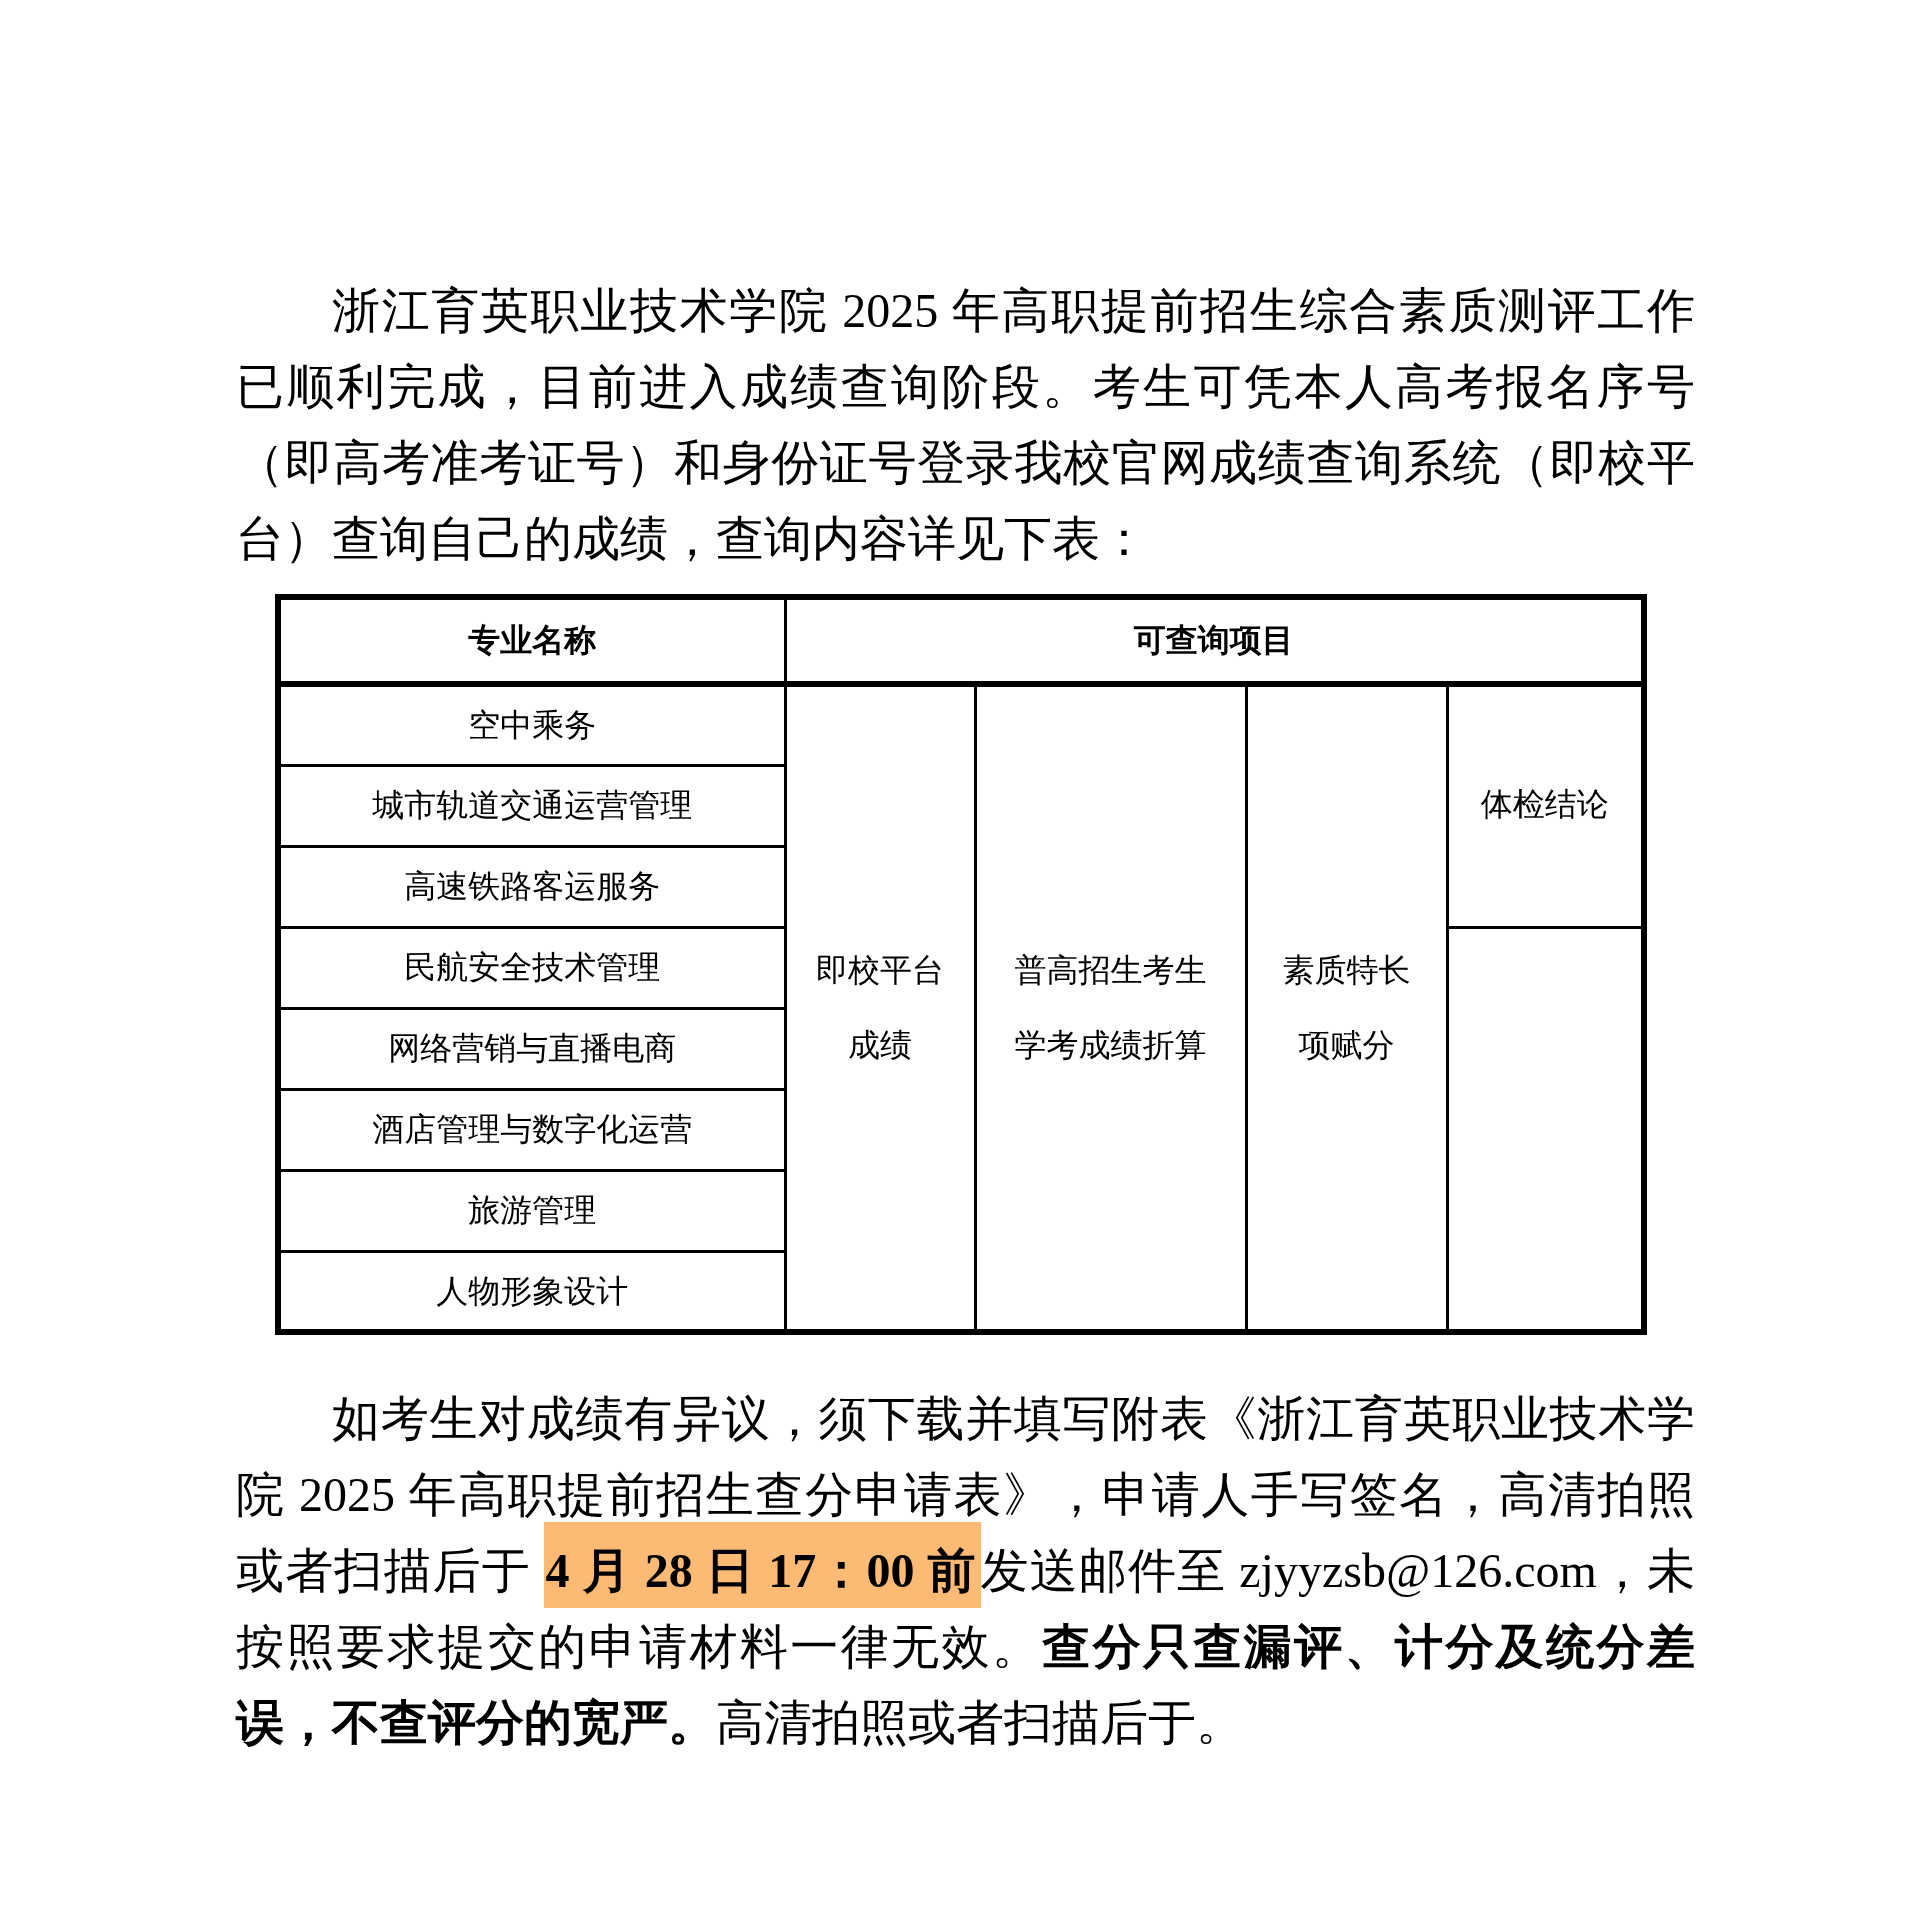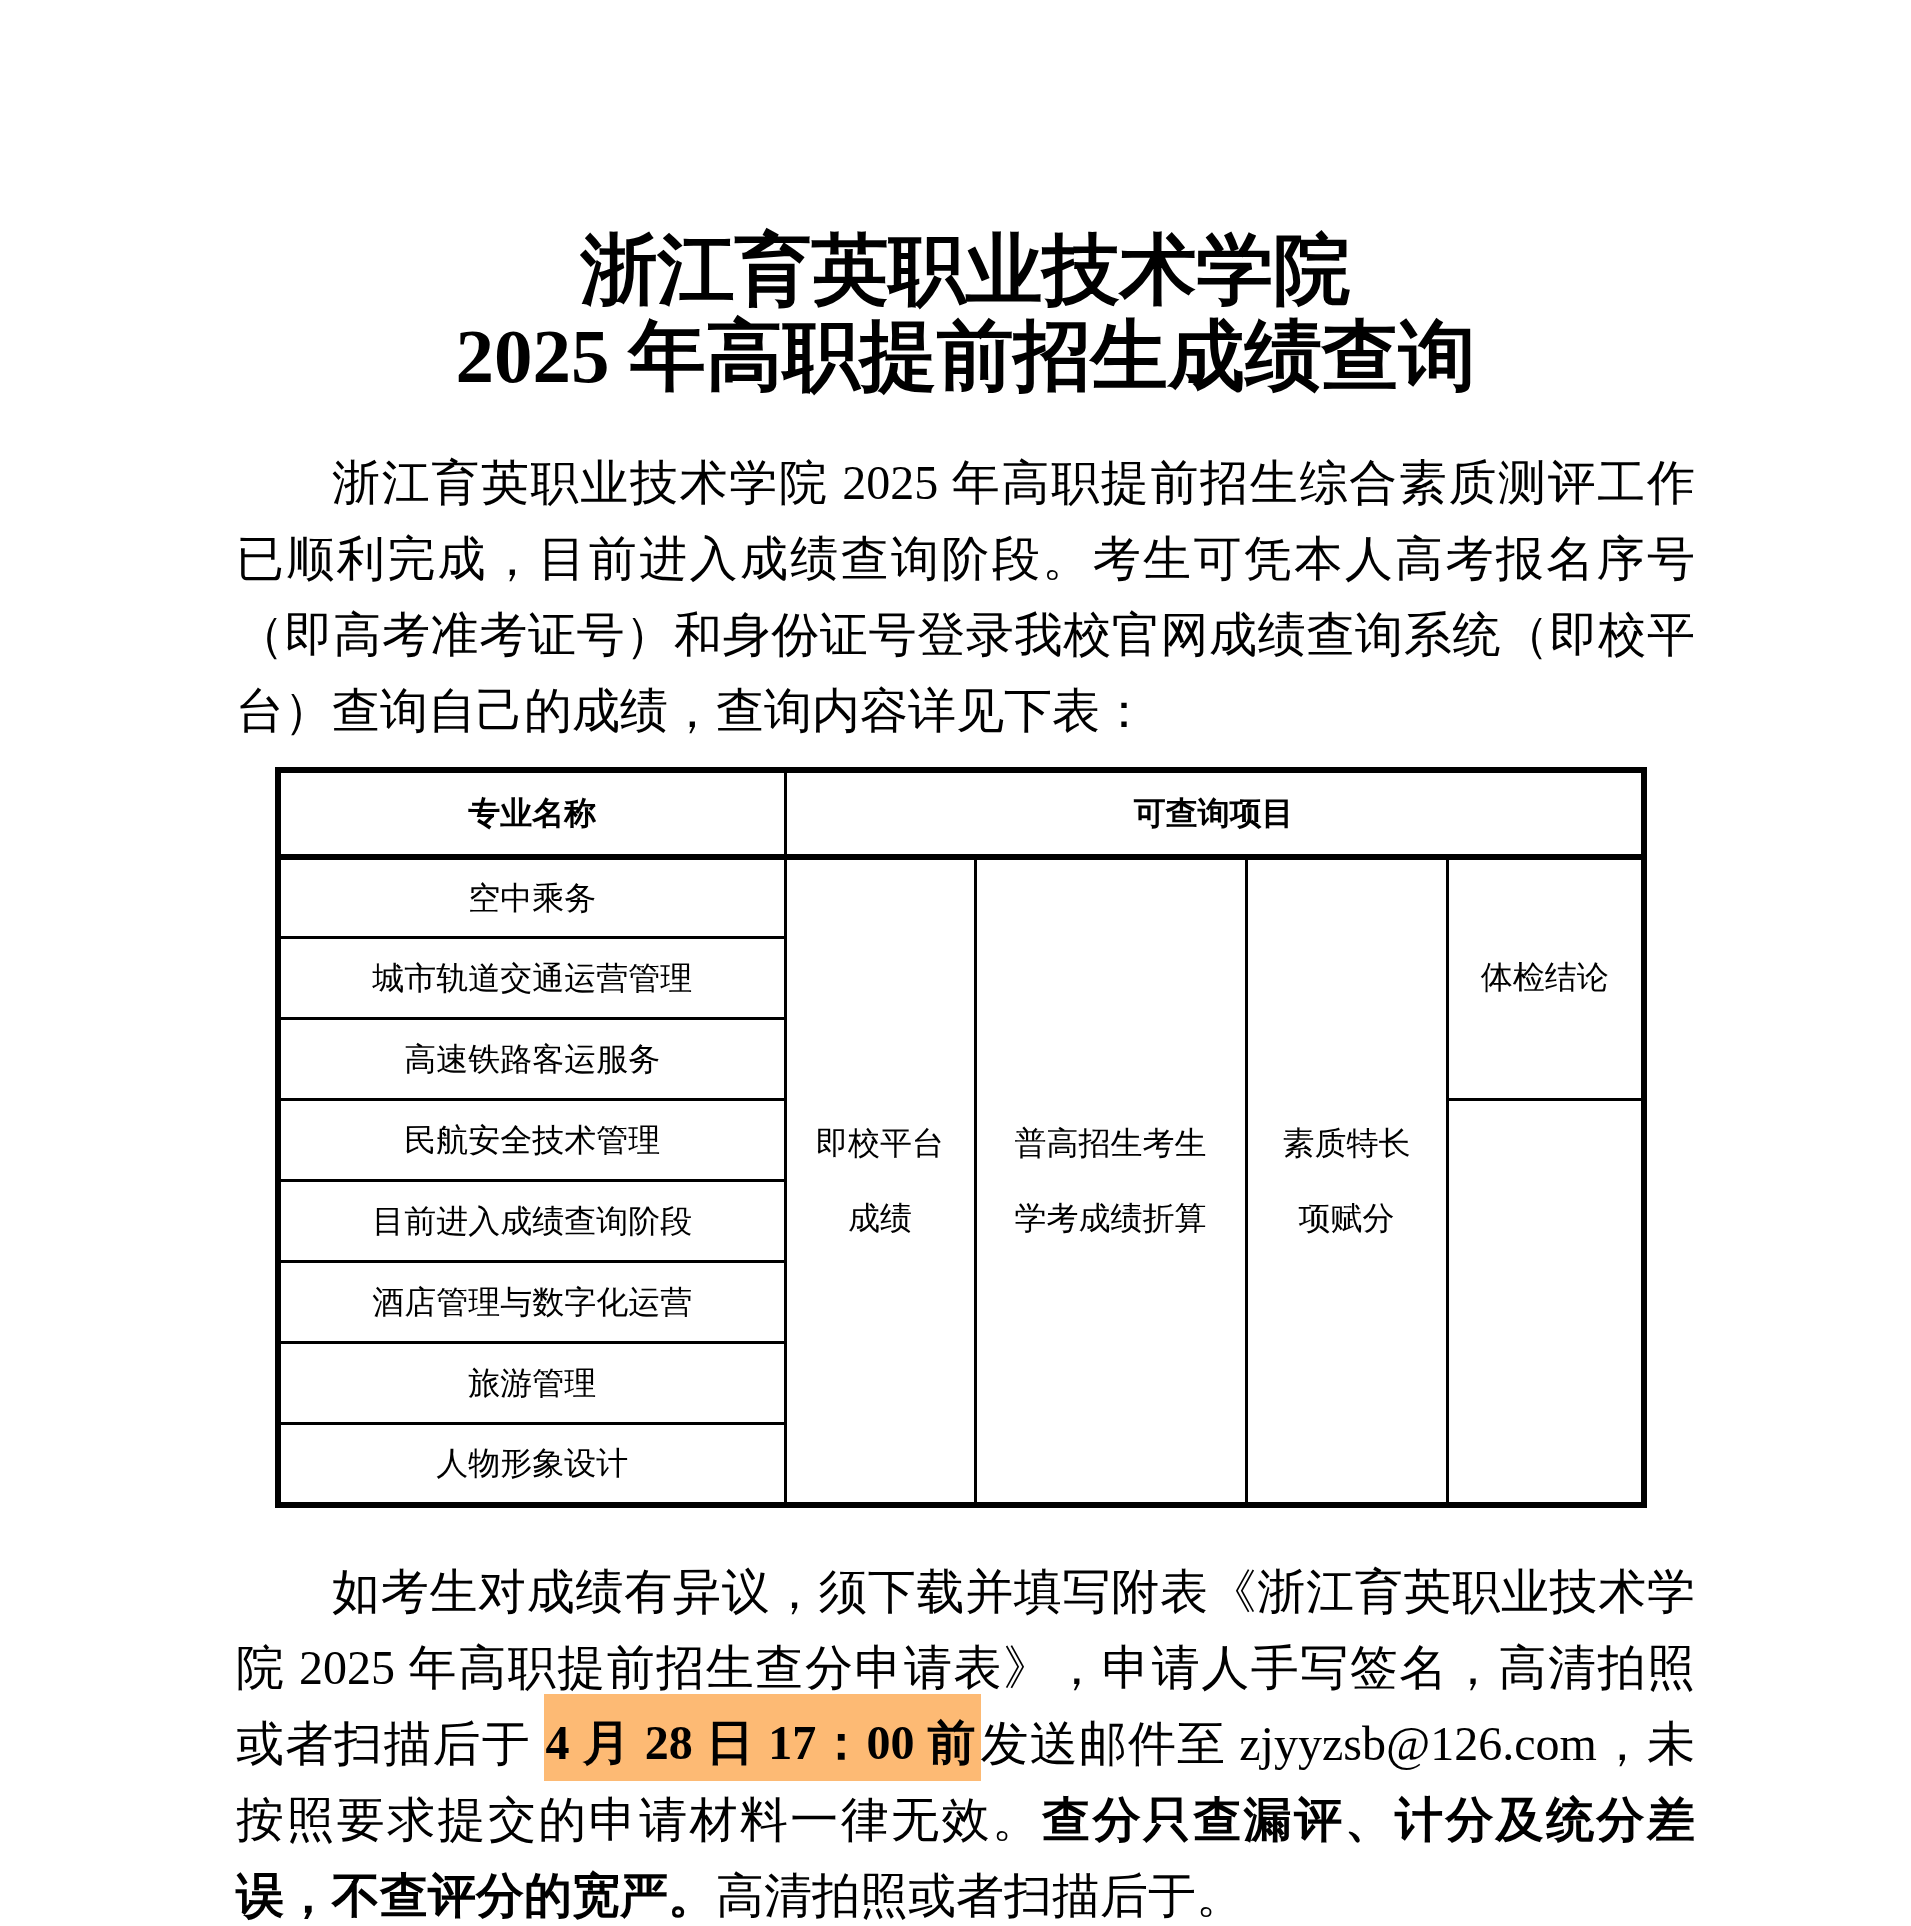--- a/index.html
+++ b/index.html
@@ -62,24 +62,20 @@
     font-weight:bold;
     padding:22.3px 3.9px 10.8px 1.5px;
   }
   .bold-note{font-weight:bold;}
 </style>
 </head>
 <body>
 
 <div class="page">
 
-  <h1 class="doc-title">
-    <span class="title-line">浙江育英职业技术学院</span>
-    <span class="title-line">2025 年高职提前招生成绩查询</span>
-  </h1>
 
   <p id="para1" class="body-para">浙江育英职业技术学院 2025 年高职提前招生综合素质测评工作已顺利完成，目前进入成绩查询阶段。考生可凭本人高考报名序号（即高考准考证号）和身份证号登录我校官网成绩查询系统（即校平台）查询自己的成绩，查询内容详见下表：</p>
 
   <table class="score-table">
     <colgroup>
       <col style="width:507px">
       <col style="width:190px">
       <col style="width:271px">
       <col style="width:201px">
       <col style="width:197px">
@@ -109,21 +105,21 @@
         <td class="major-cell">城市轨道交通运营管理</td>
       </tr>
       <tr class="body-row">
         <td class="major-cell">高速铁路客运服务</td>
       </tr>
       <tr class="body-row">
         <td class="major-cell">民航安全技术管理</td>
         <td rowspan="5"></td>
       </tr>
       <tr class="body-row">
-        <td class="major-cell">目前进入成绩查询阶段</td>
+        <td class="major-cell">网络营销与直播电商</td>
       </tr>
       <tr class="body-row">
         <td class="major-cell">酒店管理与数字化运营</td>
       </tr>
       <tr class="body-row">
         <td class="major-cell">旅游管理</td>
       </tr>
       <tr class="body-row">
         <td class="major-cell">人物形象设计</td>
       </tr>

